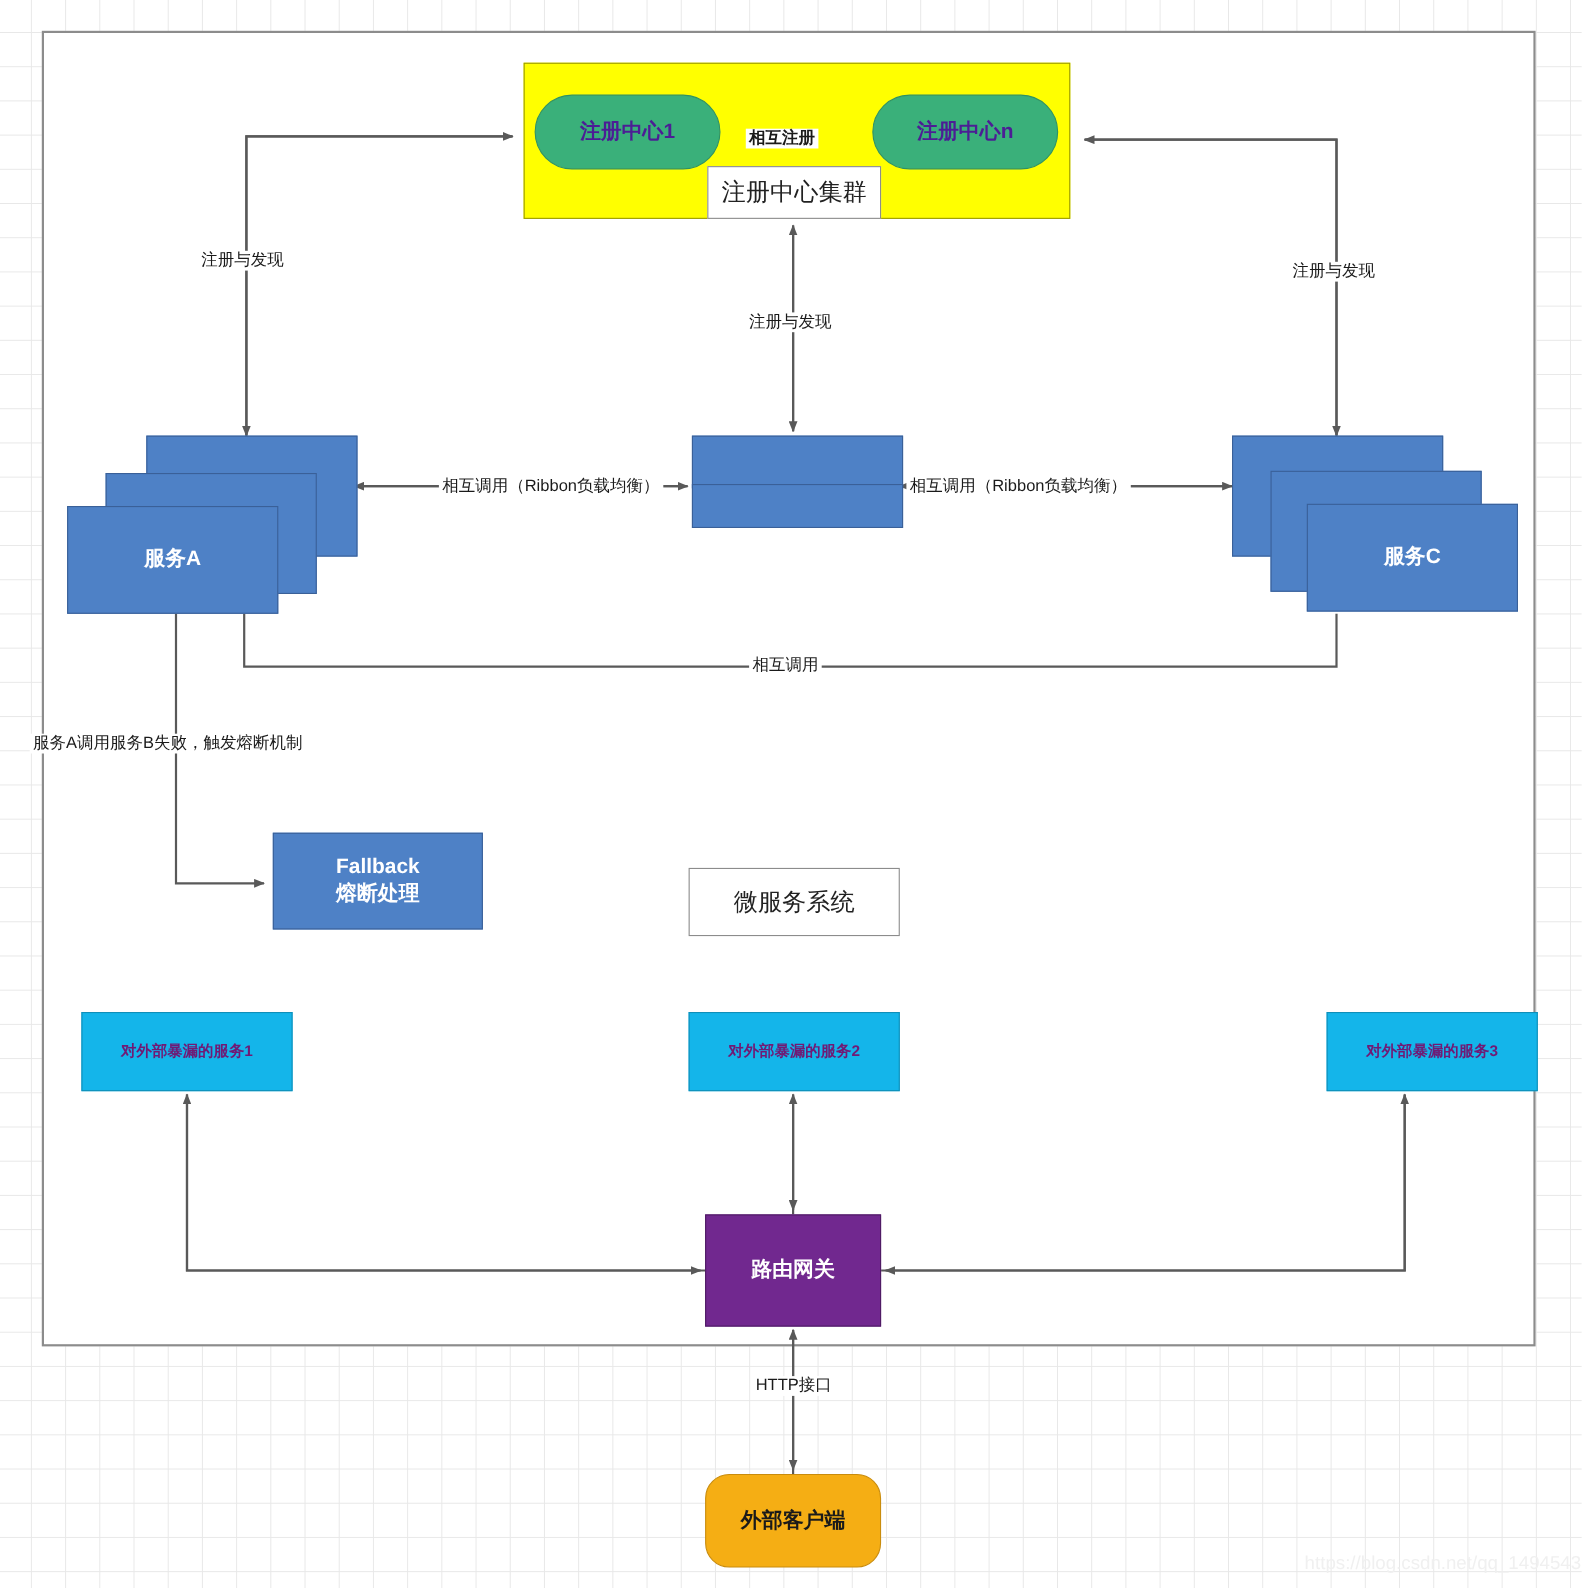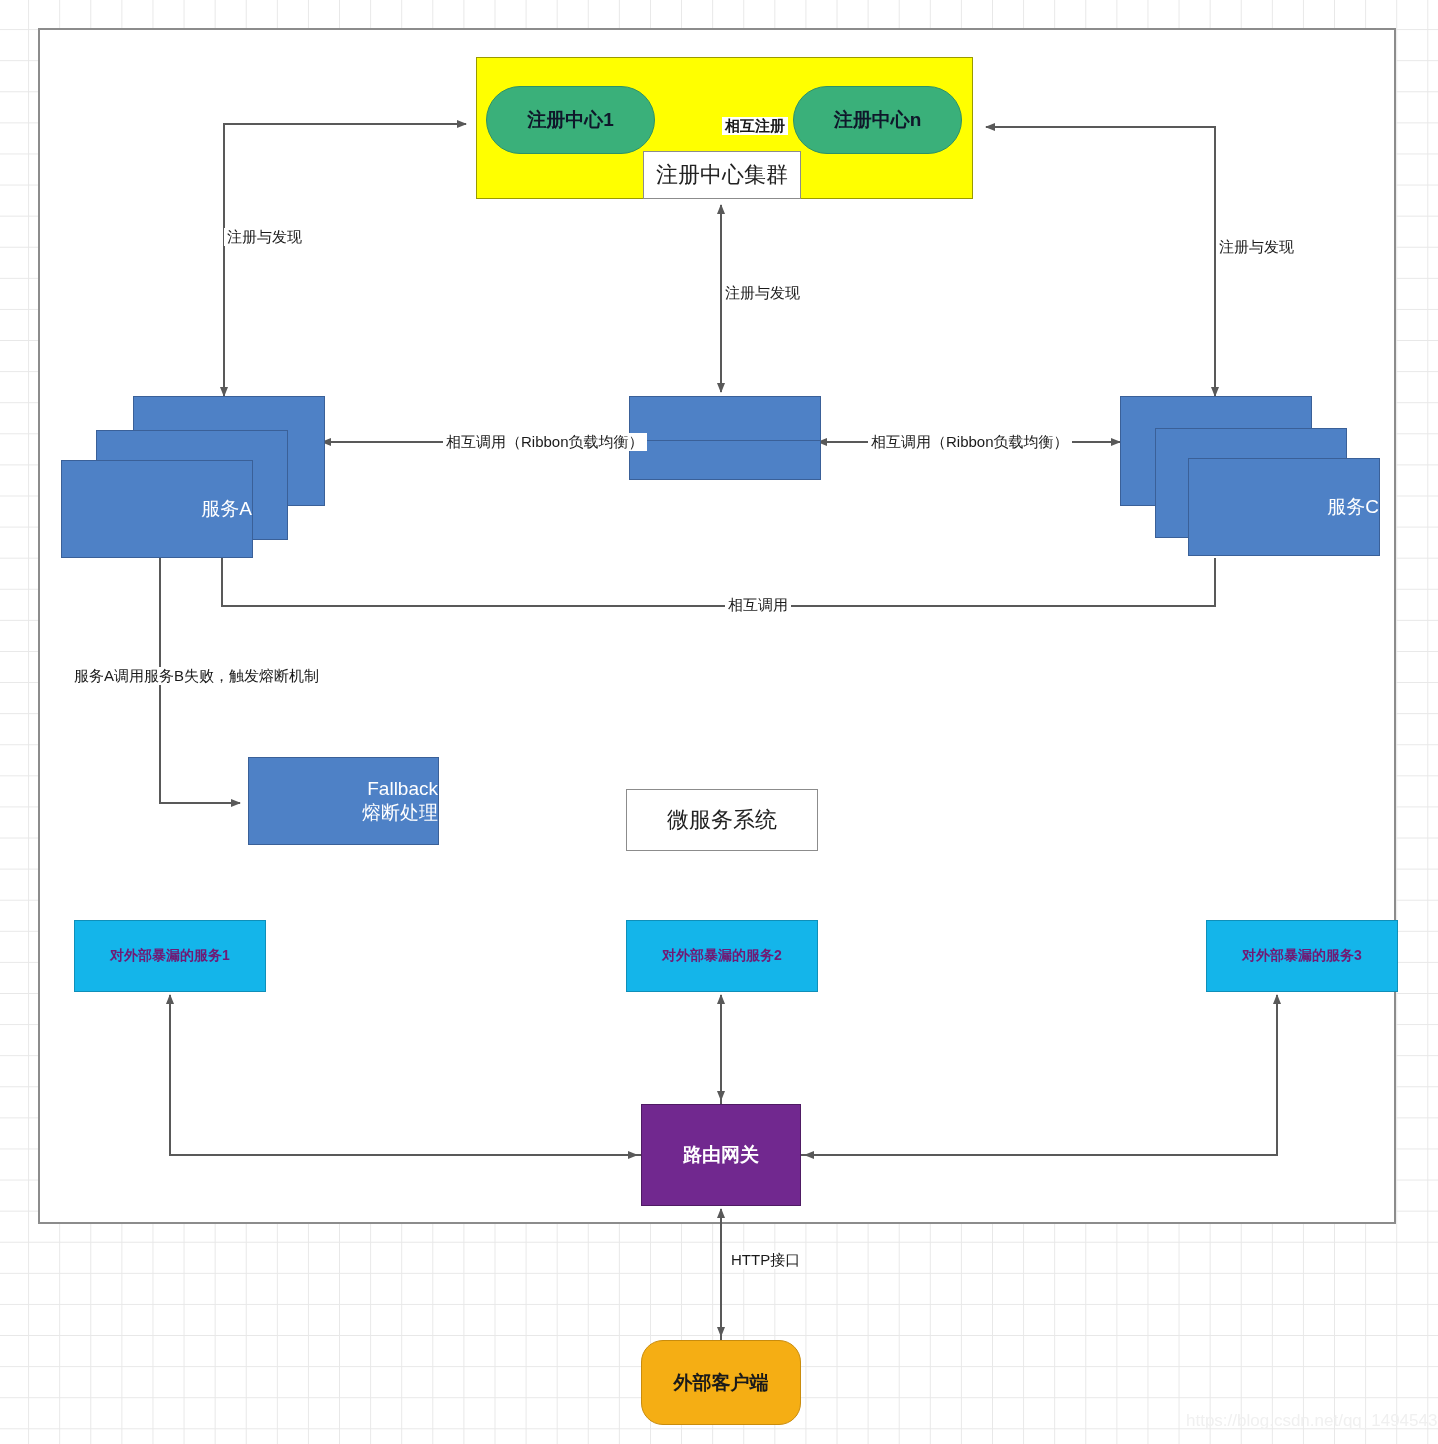--- a/index.html
+++ b/index.html
@@ -43,32 +43,31 @@
     justify-content: center;
     text-align: center;
     line-height: 1.25;
     white-space: nowrap;
   }
   .svc-blue {
     background: #4e81c6;
     border: 1px solid #3a6098;
     color: #ffffff;
     font-size: 19px;
-    font-weight: normal;
-    align-items: flex-end;
+    font-weight: bold;
   }
   .svc-blue-plain {
     background: #4e81c6;
     border: 1px solid #3a6098;
   }
   .reg-green {
     background: #3ab07a;
     border: 1px solid #2e9166;
     border-radius: 42px;
-    color: #0f172a;
+    color: #4c1d95;
     font-size: 19px;
     font-weight: bold;
   }
   .yellow-group {
     background: #ffff00;
     border: 1px solid #9a9a00;
   }
   .white-label-box {
     background: #ffffff;
     border: 1px solid #8c8c8c;
@@ -100,21 +99,20 @@
   }
   
   .edge-label {
     position: absolute;
     font-size: 15px;
     color: #1a1a1a;
     background: #ffffff;
     white-space: nowrap;
     padding: 0 3px;
     line-height: 1.2;
-    margin-left: 44px;
   }
   .edge-label.bold { font-weight: bold; }
   
   #edges {
     position: absolute;
     left: 0; top: 0;
     width: 1438px;
     height: 1444px;
     pointer-events: none;
   }

